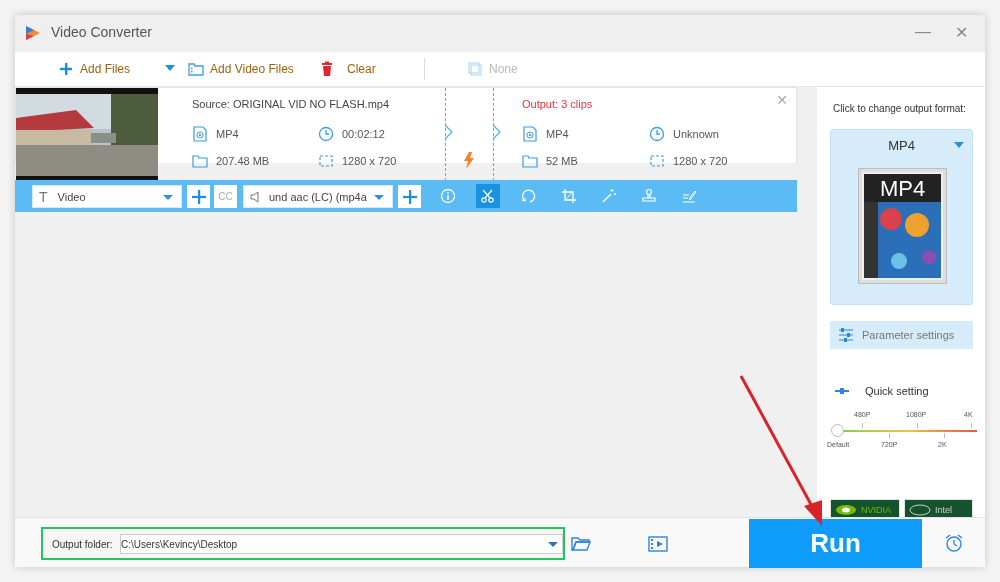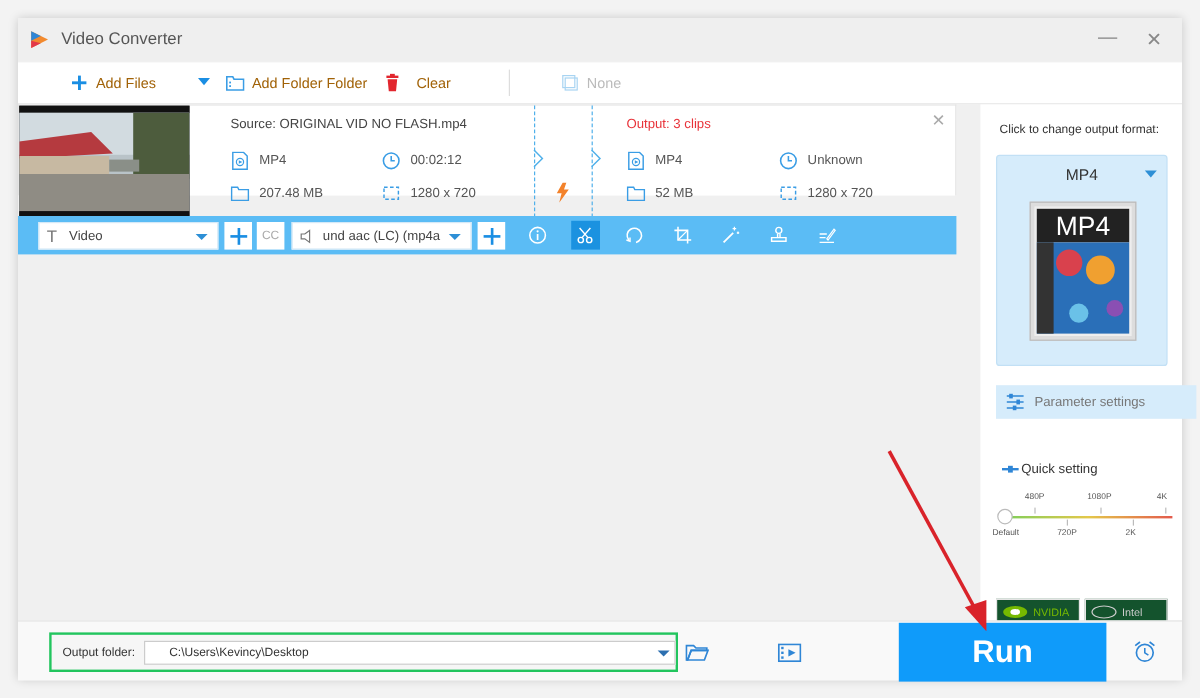--- a/index.html
+++ b/index.html
@@ -27,32 +27,32 @@
     .select .caret { position: absolute; right: 8px; top: 9px; width: 0; height: 0; border-left: 5px solid transparent; border-right: 5px solid transparent; border-top: 5px solid #2d8fd6; }
     .sq-btn { position: absolute; top: 5px; width: 23px; height: 23px; background: #fff; display: flex; align-items: center; justify-content: center; cursor: pointer; }
     .tool { position: absolute; top: 4px; width: 24px; height: 24px; display: flex; align-items: center; justify-content: center; cursor: pointer; }
     .tool.active { background: #1b92e0; }
     .right-panel { position: absolute; left: 802px; top: 72px; width: 168px; height: 430px; background: #fff; }
     .rp-label { position: absolute; left: 16px; top: 16px; font-size: 10px; color: #333; }
     .fmt-box { position: absolute; left: 13px; top: 42px; width: 143px; height: 176px; background: #d6ecfb; border: 1px solid #c2e0f5; border-radius: 3px; cursor: pointer; }
     .fmt-name { position: absolute; left: 0; width: 100%; top: 8px; text-align: center; font-size: 13px; color: #333; }
     .fmt-caret { position: absolute; right: 8px; top: 12px; width: 0; height: 0; border-left: 5px solid transparent; border-right: 5px solid transparent; border-top: 6px solid #2d8fd6; }
     .mp4-img { position: absolute; left: 27px; top: 38px; width: 89px; height: 116px; background: #ddd; border: 1px solid #bbb; }
-    .param-btn { position: absolute; left: 13px; top: 234px; width: 167px; height: 28px; background: #d6ecfb; font-size: 11px; color: #777; display: flex; align-items: center; gap: 8px; padding-left: 8px; cursor: pointer; }
-    .quick-label { position: absolute; left: 18px; top: 298px; font-size: 11px; color: #333; display: flex; align-items: center; gap: 2px; }
+    .param-btn { position: absolute; left: 13px; top: 234px; width: 143px; height: 28px; background: #d6ecfb; font-size: 11px; color: #777; display: flex; align-items: center; gap: 8px; padding-left: 8px; cursor: pointer; }
+    .quick-label { position: absolute; left: 18px; top: 298px; font-size: 11px; color: #333; display: flex; align-items: center; gap: 16px; }
     .slider-track { position: absolute; left: 20px; top: 343px; width: 140px; height: 2px; background: linear-gradient(to right, #7dcf5b, #e4c84a, #e35a4c); }
     .slider-knob { position: absolute; left: 14px; top: 337px; width: 13px; height: 13px; border-radius: 50%; background: #fff; border: 1px solid #bbb; cursor: pointer; }
     .tick-lbl { position: absolute; font-size: 7px; color: #555; }
     .tick { position: absolute; width: 1px; height: 5px; background: #bbb; }
     .hw-btn { position: absolute; left: 13px; top: 380px; width: 143px; height: 28px; background: #d6ecfb; font-size: 11px; color: #666; display: flex; align-items: center; gap: 10px; padding-left: 8px; cursor: pointer; }
     .gpu { position: absolute; top: 412px; height: 21px; border: 1px solid #e4e4e4; background: #14532d; font-size: 9px; display: flex; align-items: center; gap: 4px; padding-left: 4px; cursor: pointer; }
     .bottom { position: absolute; left: 0; top: 502px; width: 970px; height: 50px; background: #f9f9f9; border-top: 1px solid #e4e4e4; }
     .out-folder-box { position: absolute; left: 26px; top: 9px; width: 524px; height: 33px; border: 2px solid #22c55e; background: #f6f6f6; }
     .out-folder-lbl { position: absolute; left: 9px; top: 10px; font-size: 10px; color: #333; }
-    .out-folder-input { position: absolute; left: 77px; top: 5px; width: 443px; height: 20px; background: #fff; border: 1px solid #ccc; font-size: 10px; color: #333; padding-left: 20px; line-height: 18px; font-family: "Liberation Sans", sans-serif; }
+    .out-folder-input { position: absolute; left: 77px; top: 5px; width: 443px; height: 20px; background: #fff; border: 1px solid #ccc; font-size: 10px; color: #333; padding-left: 0; line-height: 18px; font-family: "Liberation Sans", sans-serif; }
     .of-caret { position: absolute; left: 505px; top: 13px; width: 0; height: 0; border-left: 5px solid transparent; border-right: 5px solid transparent; border-top: 5px solid #2d6fb0; cursor: pointer; }
     .run-btn { position: absolute; left: 734px; top: 1px; width: 173px; height: 49px; background: #0f9bfa; color: #fff; font-size: 26px; font-weight: bold; display: flex; align-items: center; justify-content: center; cursor: pointer; border: none; font-family: "Liberation Sans", sans-serif; }
     .arrow-svg { position: absolute; left: 0; top: 0; width: 1000px; height: 582px; pointer-events: none; }
   </style>
 </head>
 <body>
 
 <div class="window">
 
   <div class="titlebar">
@@ -76,21 +76,21 @@
     </div>
     <div class="tb-item" style="left:150px;top:13px;">
       <span style="display:inline-block;width:0;height:0;border-left:5px solid transparent;border-right:5px solid transparent;border-top:6px solid #1a8ee3;"></span>
     </div>
     <div class="tb-item" style="left:173px;">
       <svg class="ico" viewBox="0 0 16 16">
           <path d="M1 3h5l1 2h8v9H1z" fill="none" stroke="#3a9de5" stroke-width="1.3"></path>
           <rect x="3" y="7" width="1.5" height="1.5" fill="#3a9de5"></rect>
           <rect x="3" y="10" width="1.5" height="1.5" fill="#3a9de5"></rect>
         </svg>
-      <span>Add Folder Folder</span>
+      <span>Add Video Files</span>
     </div>
     <div class="tb-item" style="left:304px;">
       <svg class="ico" viewBox="0 0 16 16">
           <rect x="3" y="2" width="10" height="2" fill="#e2262e"></rect>
           <rect x="6" y="0.5" width="4" height="2" fill="#e2262e"></rect>
           <path d="M4 5h8l-1 10H5z" fill="#e2262e"></path>
         </svg>
       <span style="margin-left:6px;">Clear</span>
     </div>
     <div class="tb-sep"></div>

